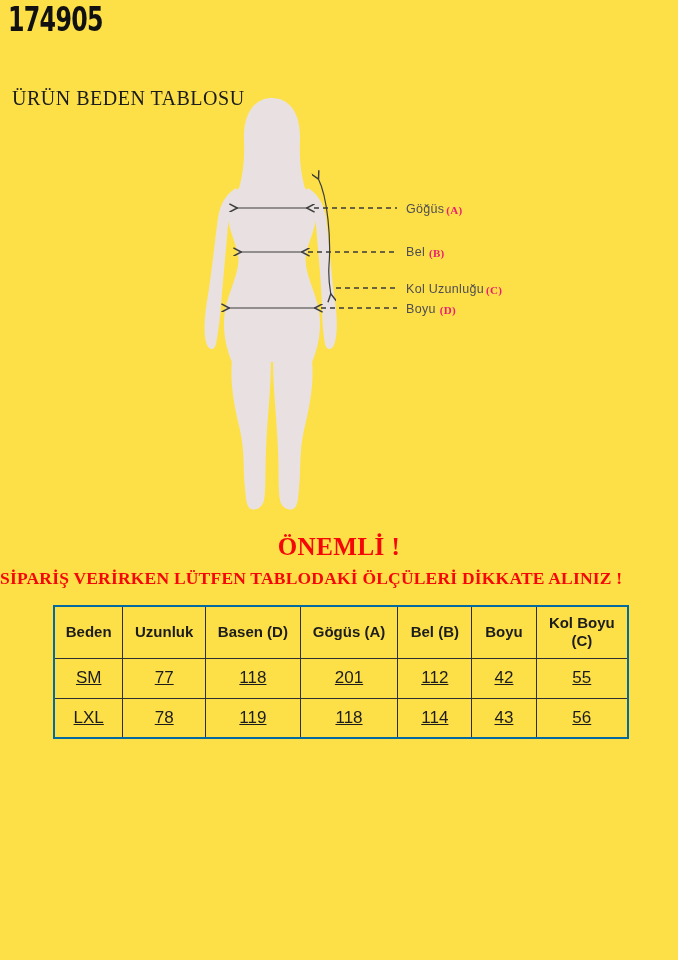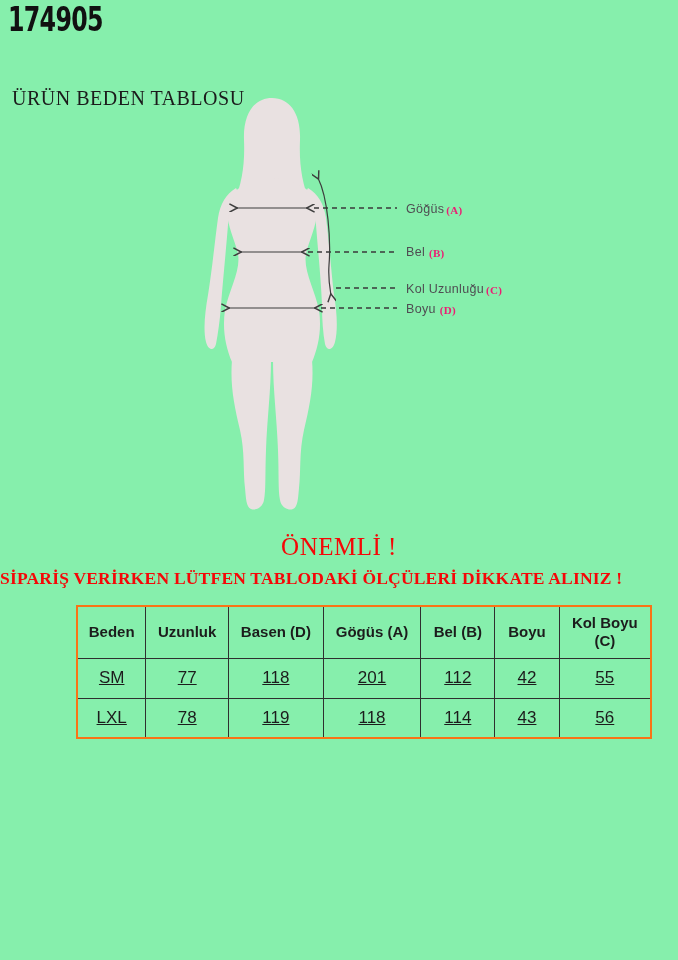--- a/index.html
+++ b/index.html
@@ -2,21 +2,21 @@
 <html><head>
 <meta charset="utf-8">
 <style>
   * { margin: 0; padding: 0; box-sizing: border-box; }
   html, body { background: #ffffff; }
   body {
     width: 678px; height: 960px;
     font-family: "Liberation Sans", sans-serif;
     position: relative; overflow: hidden;
   }
-  .page { position: absolute; inset: 0; width: 678px; height: 960px; background: #86efac; }
+  .page { position: absolute; inset: 0; width: 678px; height: 960px; background: #fde047; }
 
   
   .product-code {
     position: absolute; left: 8px; top: 0px;
     font-family: "DejaVu Sans", sans-serif;
     font-weight: 800; font-size: 33px; color: #111;
     letter-spacing: -1px;
     transform: scaleX(0.72); transform-origin: left top;
   }
 
@@ -38,34 +38,33 @@
   }
   .measure-label .letter {
     font-family: "Liberation Serif", serif;
     font-weight: 700; font-size: 11px; margin-left: 2px;
   }
 
   
   .notice-heading {
     position: absolute; left: 0; top: 533px; width: 678px;
     text-align: center; font-family: "Liberation Serif", serif;
-    font-weight: 400; font-size: 25px; letter-spacing: 0.5px;
+    font-weight: 700; font-size: 25px; letter-spacing: 0.5px;
   }
   .notice-warning {
     position: absolute; left: 0; top: 568px; width: 678px;
     font-family: "Liberation Serif", serif;
     font-weight: 700; font-size: 17.5px; letter-spacing: 0.2px;
   }
 
   
   .size-table-wrap { position: absolute; left: 53px; top: 605px; width: 576px; }
   table.size-table {
     width: 100%; border-collapse: collapse; table-layout: fixed;
-    border: 2px solid #f97316;
-    margin-left: 23px;
+    border: 2px solid #0369a1;
   }
   table.size-table th, table.size-table td {
     border: 1.5px solid #2f2f2f;
     text-align: center; vertical-align: middle;
     color: #1c1c1c; padding: 2px 4px;
   }
   table.size-table th {
     font-weight: 700; font-size: 15px; height: 52px; line-height: 1.25;
   }
   table.size-table td { font-size: 17px; height: 40px; font-weight: 400; text-decoration: underline; }

